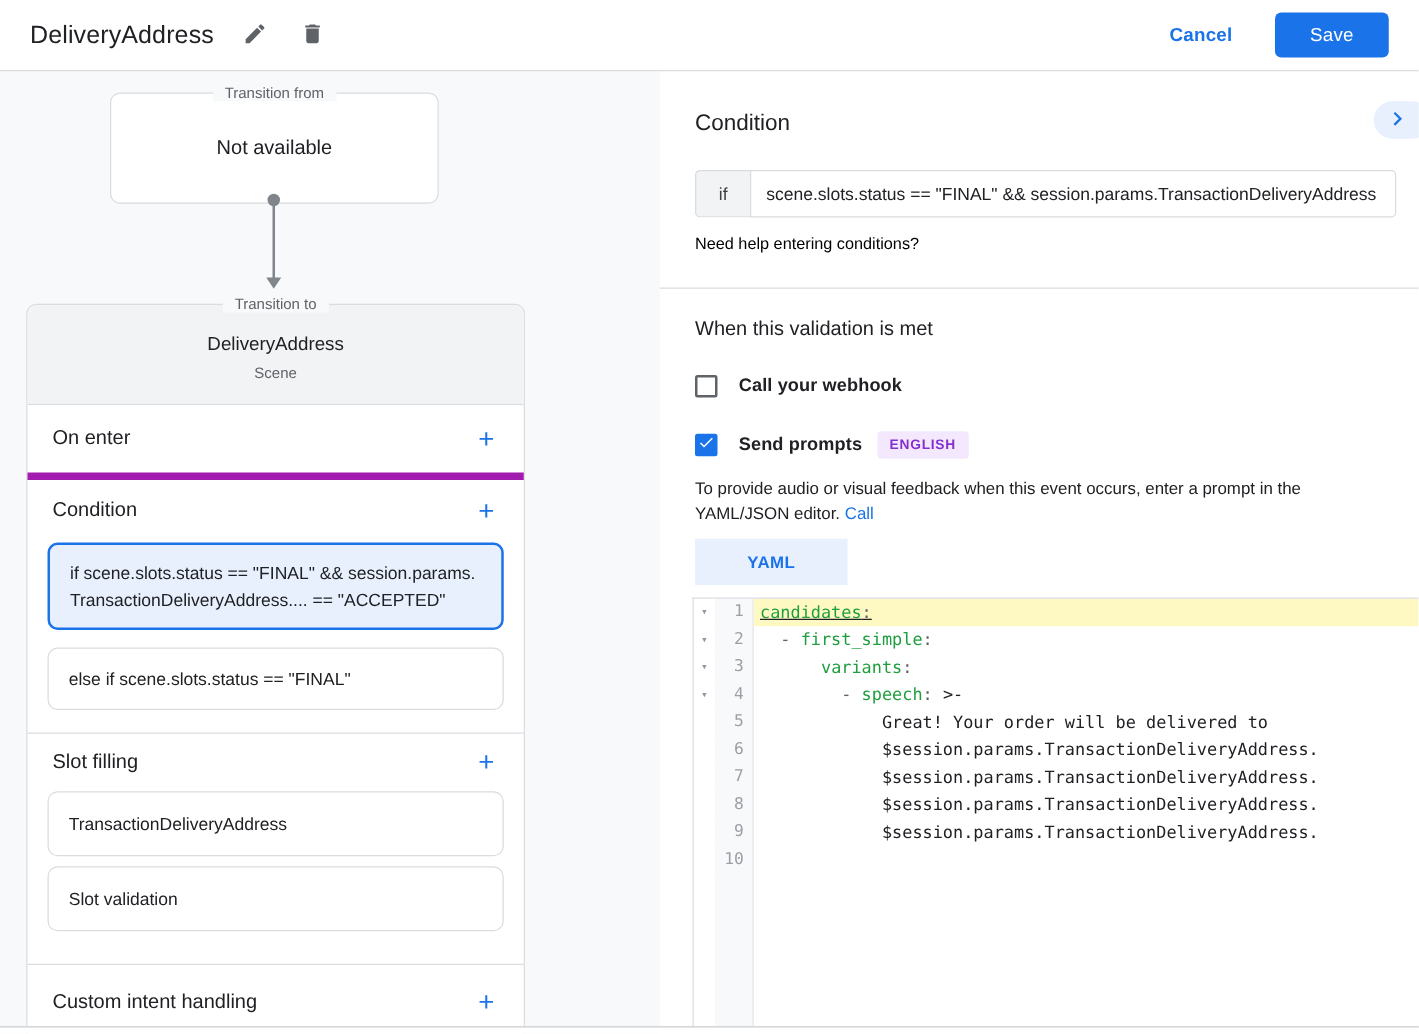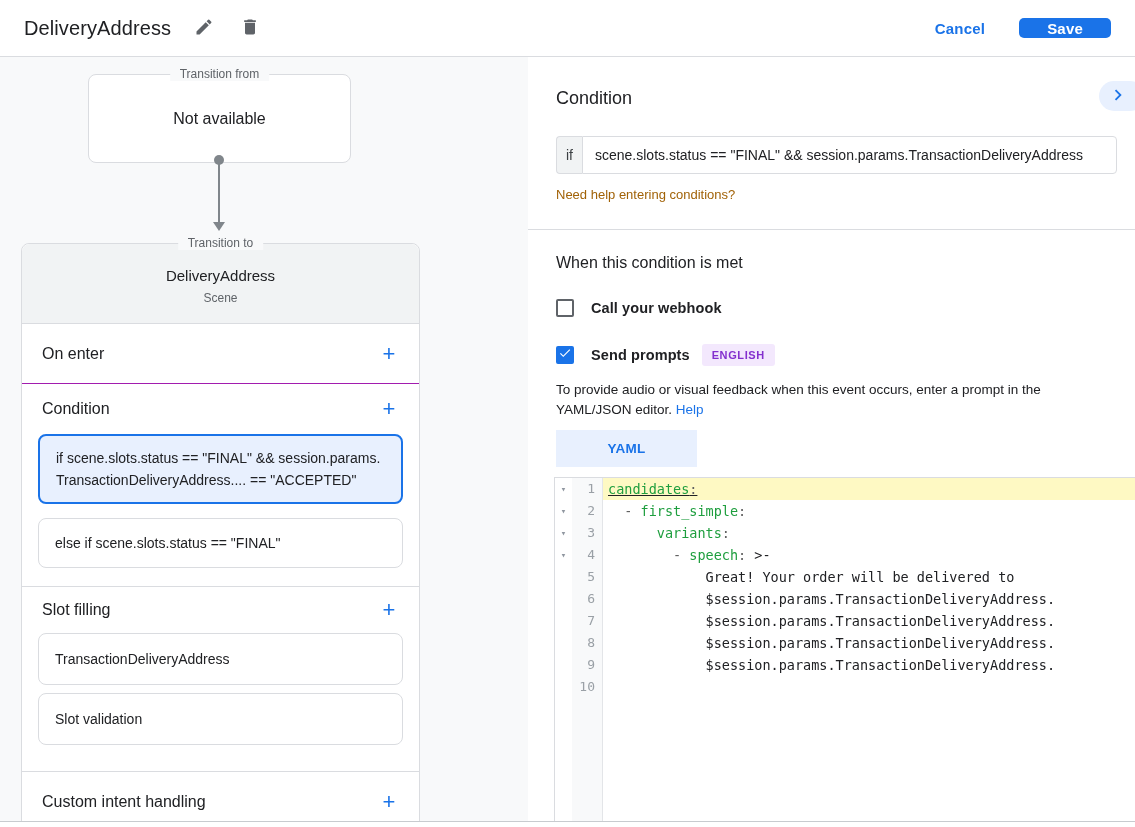--- a/index.html
+++ b/index.html
@@ -10,22 +10,22 @@
   .topbar { height:57px; border-bottom:1px solid #dadce0; display:flex;
     align-items:center; padding:0 24px; background:#fff; position:relative; z-index:5; }
   .page-title { font-size:20px; color:#202124; letter-spacing:.1px; }
   .icon-btn { width:26px; height:26px; margin-left:20px; display:flex;
     align-items:center; justify-content:center; cursor:pointer; background:none; border:none; }
   .topbar-spacer { flex:1; }
   .cancel-btn { background:none; border:none; color:#1a73e8; font-size:15px;
     font-weight:700; letter-spacing:.2px; padding:8px 16px; cursor:pointer;
     font-family:"Liberation Sans", sans-serif; }
   .save-btn { background:#1a73e8; border:none; color:#fff; font-size:15px;
-    font-weight:700; letter-spacing:.2px; border-radius:5px; padding:0 28px;
-    height:20px; margin-left:18px; cursor:pointer; font-family:"Liberation Sans", sans-serif; }
+    font-weight:400; letter-spacing:.2px; border-radius:5px; padding:0 28px;
+    height:36px; margin-left:18px; cursor:pointer; font-family:"Liberation Sans", sans-serif; }
 
   
   .left-panel { position:absolute; top:57px; left:0; width:528px; bottom:0;
     background:#f8f9fa; overflow:hidden; }
   .right-panel { position:absolute; top:57px; left:528px; right:0; bottom:0;
     background:#fff; overflow:hidden; }
 
   
   .from-box { position:absolute; left:88px; top:17px; width:263px; height:89px;
     background:#fff; border:1px solid #dadce0; border-radius:8px; }
@@ -45,21 +45,21 @@
 
   
   .scene-card { position:absolute; left:21px; top:186px; width:399px; height:640px;
     background:#fff; border:1px solid #dadce0; border-radius:8px 8px 0 0; }
   .scene-header { height:80px; background:#f1f3f4; border-bottom:1px solid #dadce0;
     border-radius:8px 8px 0 0; text-align:center; padding-top:23px; }
   .scene-title { font-size:15px; color:#202124; }
   .scene-subtitle { font-size:12px; color:#5f6368; margin-top:7px; }
 
   .row-section { display:flex; align-items:center; justify-content:space-between;
-    height:60px; padding:0 16px 0 20px; border-bottom:1px solid #a21caf; }
+    height:60px; padding:0 16px 0 20px; border-bottom:6px solid #a21caf; }
   .section-label { font-size:16px; color:#202124; }
   .plus-btn { background:none; border:none; color:#1a73e8; font-size:22px;
     font-weight:400; cursor:pointer; width:28px; height:28px; line-height:24px;
     font-family:"Liberation Sans", sans-serif; }
 
   .block-section { padding:0 16px 18px; border-bottom:1px solid #dadce0; }
   .block-head { display:flex; align-items:center; justify-content:space-between;
     height:50px; padding-left:4px; }
   .slot-head { height:46px; }
   .cond-card { border-radius:8px; padding:11px 16px; font-size:14px; line-height:22px;
@@ -71,47 +71,47 @@
   .row-last { border-bottom:none; }
 
   
   .r-head-row { position:relative; margin:31px 18px 0 28px; }
   .r-heading { font-size:18px; color:#202124; }
   .expand-pill { position:absolute; top:-7px; right:-28px; width:46px; height:30px;
     border-radius:15px; background:#e8f0fe; border:none; cursor:pointer;
     display:flex; align-items:center; padding-left:8px; }
 
   .if-row { display:flex; margin:27px 18px 0 28px; height:38px; }
-  .if-label { width:26px; background:#f1f3f4; border:1px solid #dadce0;
+  .if-label { width:44px; background:#f1f3f4; border:1px solid #dadce0;
     border-right:none; border-radius:4px 0 0 4px; display:flex; align-items:center;
     justify-content:center; font-size:14px; color:#3c4043; }
   .if-input { flex:1; border:1px solid #dadce0; border-radius:0 4px 4px 0;
     font-size:14px; color:#202124; padding:0 12px; outline:none; min-width:0;
     font-family:"Liberation Sans", sans-serif; white-space:nowrap; overflow:hidden; }
   .help-link { display:inline-block; margin:13px 0 0 28px; font-size:13px;
-    color:#a16207; text-decoration:none; }
+    color:#000000; text-decoration:none; }
 
   .r-divider { height:1px; background:#dadce0; margin-top:26px; }
 
   .when-heading { font-size:16px; color:#202124; margin:24px 18px 0 28px; }
   .check-row { display:flex; align-items:center; margin:27px 18px 0 28px; }
   .checkbox { width:18px; height:18px; border:2px solid #5f6368; border-radius:2px;
     background:#fff; margin-right:17px; cursor:pointer; flex:none; }
   .checkbox.checked { background:#1a73e8; border-color:#1a73e8; display:flex;
     align-items:center; justify-content:center; }
   .check-label { font-size:14.5px; font-weight:700; color:#202124; letter-spacing:.1px; }
   .lang-badge { margin-left:12px; background:#f3e8fd; color:#8430ce; font-size:11px;
     font-weight:700; letter-spacing:.6px; padding:5px 10px; border-radius:3px; }
 
   .editor-note { margin:14px 18px 0 28px; font-size:13.5px; line-height:20px;
     color:#202124; max-width:560px; }
   .note-link { color:#1a73e8; text-decoration:none; }
 
   .tabs-row { display:flex; margin:10px 18px 0 28px; }
-  .tab { width:141px; height:37px; display:flex; align-items:center; justify-content:center;
+  .tab { width:122px; height:37px; display:flex; align-items:center; justify-content:center;
     font-size:13.5px; font-weight:700; letter-spacing:.3px; cursor:pointer; }
   .tab.active { background:#e8f0fe; color:#1a73e8; }
   .tab.inactive { color:#5f6368; }
 
   
   .code-editor { margin:10px 0 0 26px; height:345px; border:1px solid #dadce0;
     border-right:none; display:flex; flex-direction:column; overflow:hidden;
     font-family:"DejaVu Sans Mono", monospace; font-size:13.5px; background:#fff; }
   .code-row { display:flex; height:22px; line-height:22px; flex:none; }
   .fold-cell { width:17px; flex:none; text-align:center; font-size:9px; color:#9097a0;
@@ -217,40 +217,40 @@
 
   <div class="if-row">
     <div class="if-label">if</div>
     <input class="if-input" type="text" value="scene.slots.status == &quot;FINAL&quot; &amp;&amp; session.params.TransactionDeliveryAddress" style="">
   </div>
 
   <a href="#" class="help-link">Need help entering conditions?</a>
 
   <div class="r-divider"></div>
 
-  <div class="when-heading">When this condition is met</div>
+  <div class="when-heading">When this validation is met</div>
 
   <div class="check-row">
     <span class="checkbox"></span>
     <span class="check-label">Call your webhook</span>
   </div>
 
   <div class="check-row">
     <span class="checkbox checked">
       <span>
         <svg width="14" height="14" viewBox="0 0 24 24" fill="#fff">
             <path d="M9 16.17L4.83 12l-1.42 1.41L9 19 21 7l-1.41-1.41z"></path>
           </svg>
       </span>
     </span>
     <span class="check-label">Send prompts</span>
     <span class="lang-badge">ENGLISH</span>
   </div>
 
-  <div class="editor-note"><span>To provide audio or visual feedback when this event occurs, enter a prompt in the YAML/JSON editor. </span><a href="#" class="note-link">Help</a></div>
+  <div class="editor-note"><span>To provide audio or visual feedback when this event occurs, enter a prompt in the YAML/JSON editor. </span><a href="#" class="note-link">Call</a></div>
 
   <div class="tabs-row">
     <div class="tab active">YAML</div>
   </div>
 
   <div class="code-editor" id="code-editor">
       <div class="code-row hl">
         <span class="fold-cell">▾</span>
         <span class="num-cell">1</span>
         <span class="code-cell"><span class="tk-key">candidates</span><span class="tk-punct">:</span></span>

